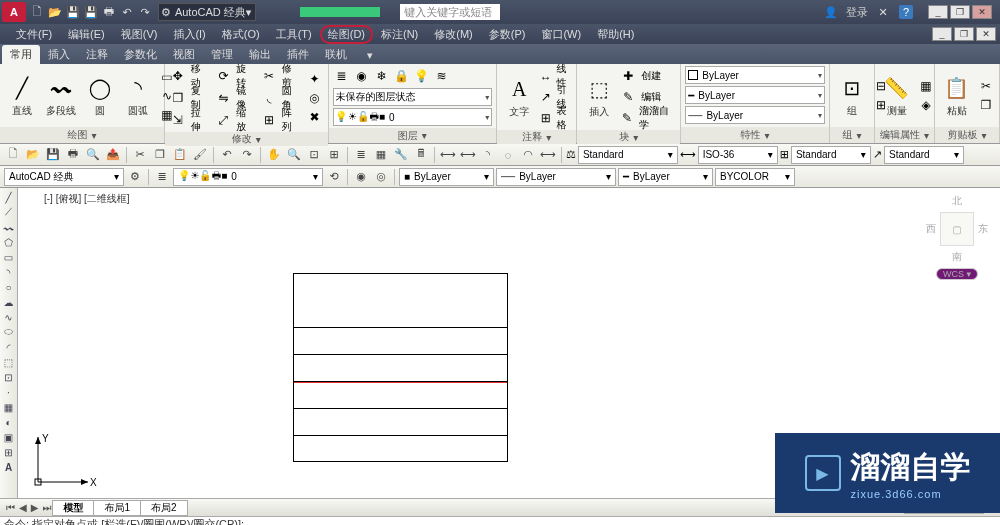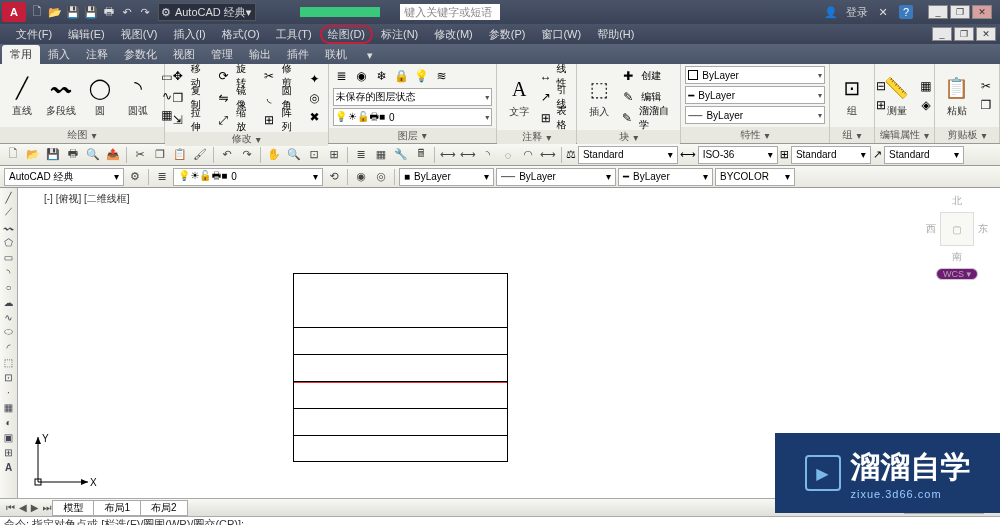--- a/index.html
+++ b/index.html
@@ -44,21 +44,21 @@
 .cube { width:34px; height:34px; border:1px solid #ddd; background:#f8f8f4; display:flex; align-items:center; justify-content:center; }
 .wcs-badge { background:#701a75; border:1px solid #ccc; border-radius:8px; padding:0 6px; font-size:9px; }
 .table-rect { position:absolute; left:275px; top:85px; width:215px; }
 .trow { height:27px; border:1px solid #000; border-bottom:none; }
 .trow.last { border-bottom:1px solid #000; }
 .redline { position:absolute; left:276px; width:213px; height:1px; background:#d33; top:194px; }
 .ucs { position:absolute; left:10px; bottom:6px; font-size:10px; }
 .layout-tabs { height:18px; background:linear-gradient(#f8f8f4,#e0e0d8); border-top:1px solid #aaa; display:flex; align-items:center; font-size:10px; padding-left:4px; }
 .lt-nav { padding:0 2px; cursor:pointer; color:#555; }
 .lt-tab { padding:0 10px; border:1px solid #aaa; background:#fff; cursor:pointer; margin-left:-1px; }
-.lt-tab.active { background:#fff; font-weight:normal; }
+.lt-tab.active { background:#fff; font-weight:bold; }
 .scroll-h { margin-left:auto; display:flex; align-items:center; gap:2px; padding-right:6px; }
 .cmdline { height:28px; background:#fff; border-top:1px solid #aaa; font-family:SimSun,monospace; font-size:11px; padding:1px 4px; color:#333; line-height:13px; }
 .watermark { position:absolute; right:0; bottom:12px; width:225px; height:80px; background:#1a3a6e; color:#fff; display:flex; align-items:center; justify-content:center; gap:10px; }
 .wm-play { width:36px; height:36px; border:2px solid #7ab8e8; border-radius:4px; display:flex; align-items:center; justify-content:center; font-size:16px; color:#7ab8e8; }
 .wm-text { display:flex; flex-direction:column; }
 .wm-big { font-size:30px; font-weight:bold; }
 .wm-small { font-size:11px; letter-spacing:1px; color:#9cf;}
 svg { display:block; }
 </style>
 </head>

